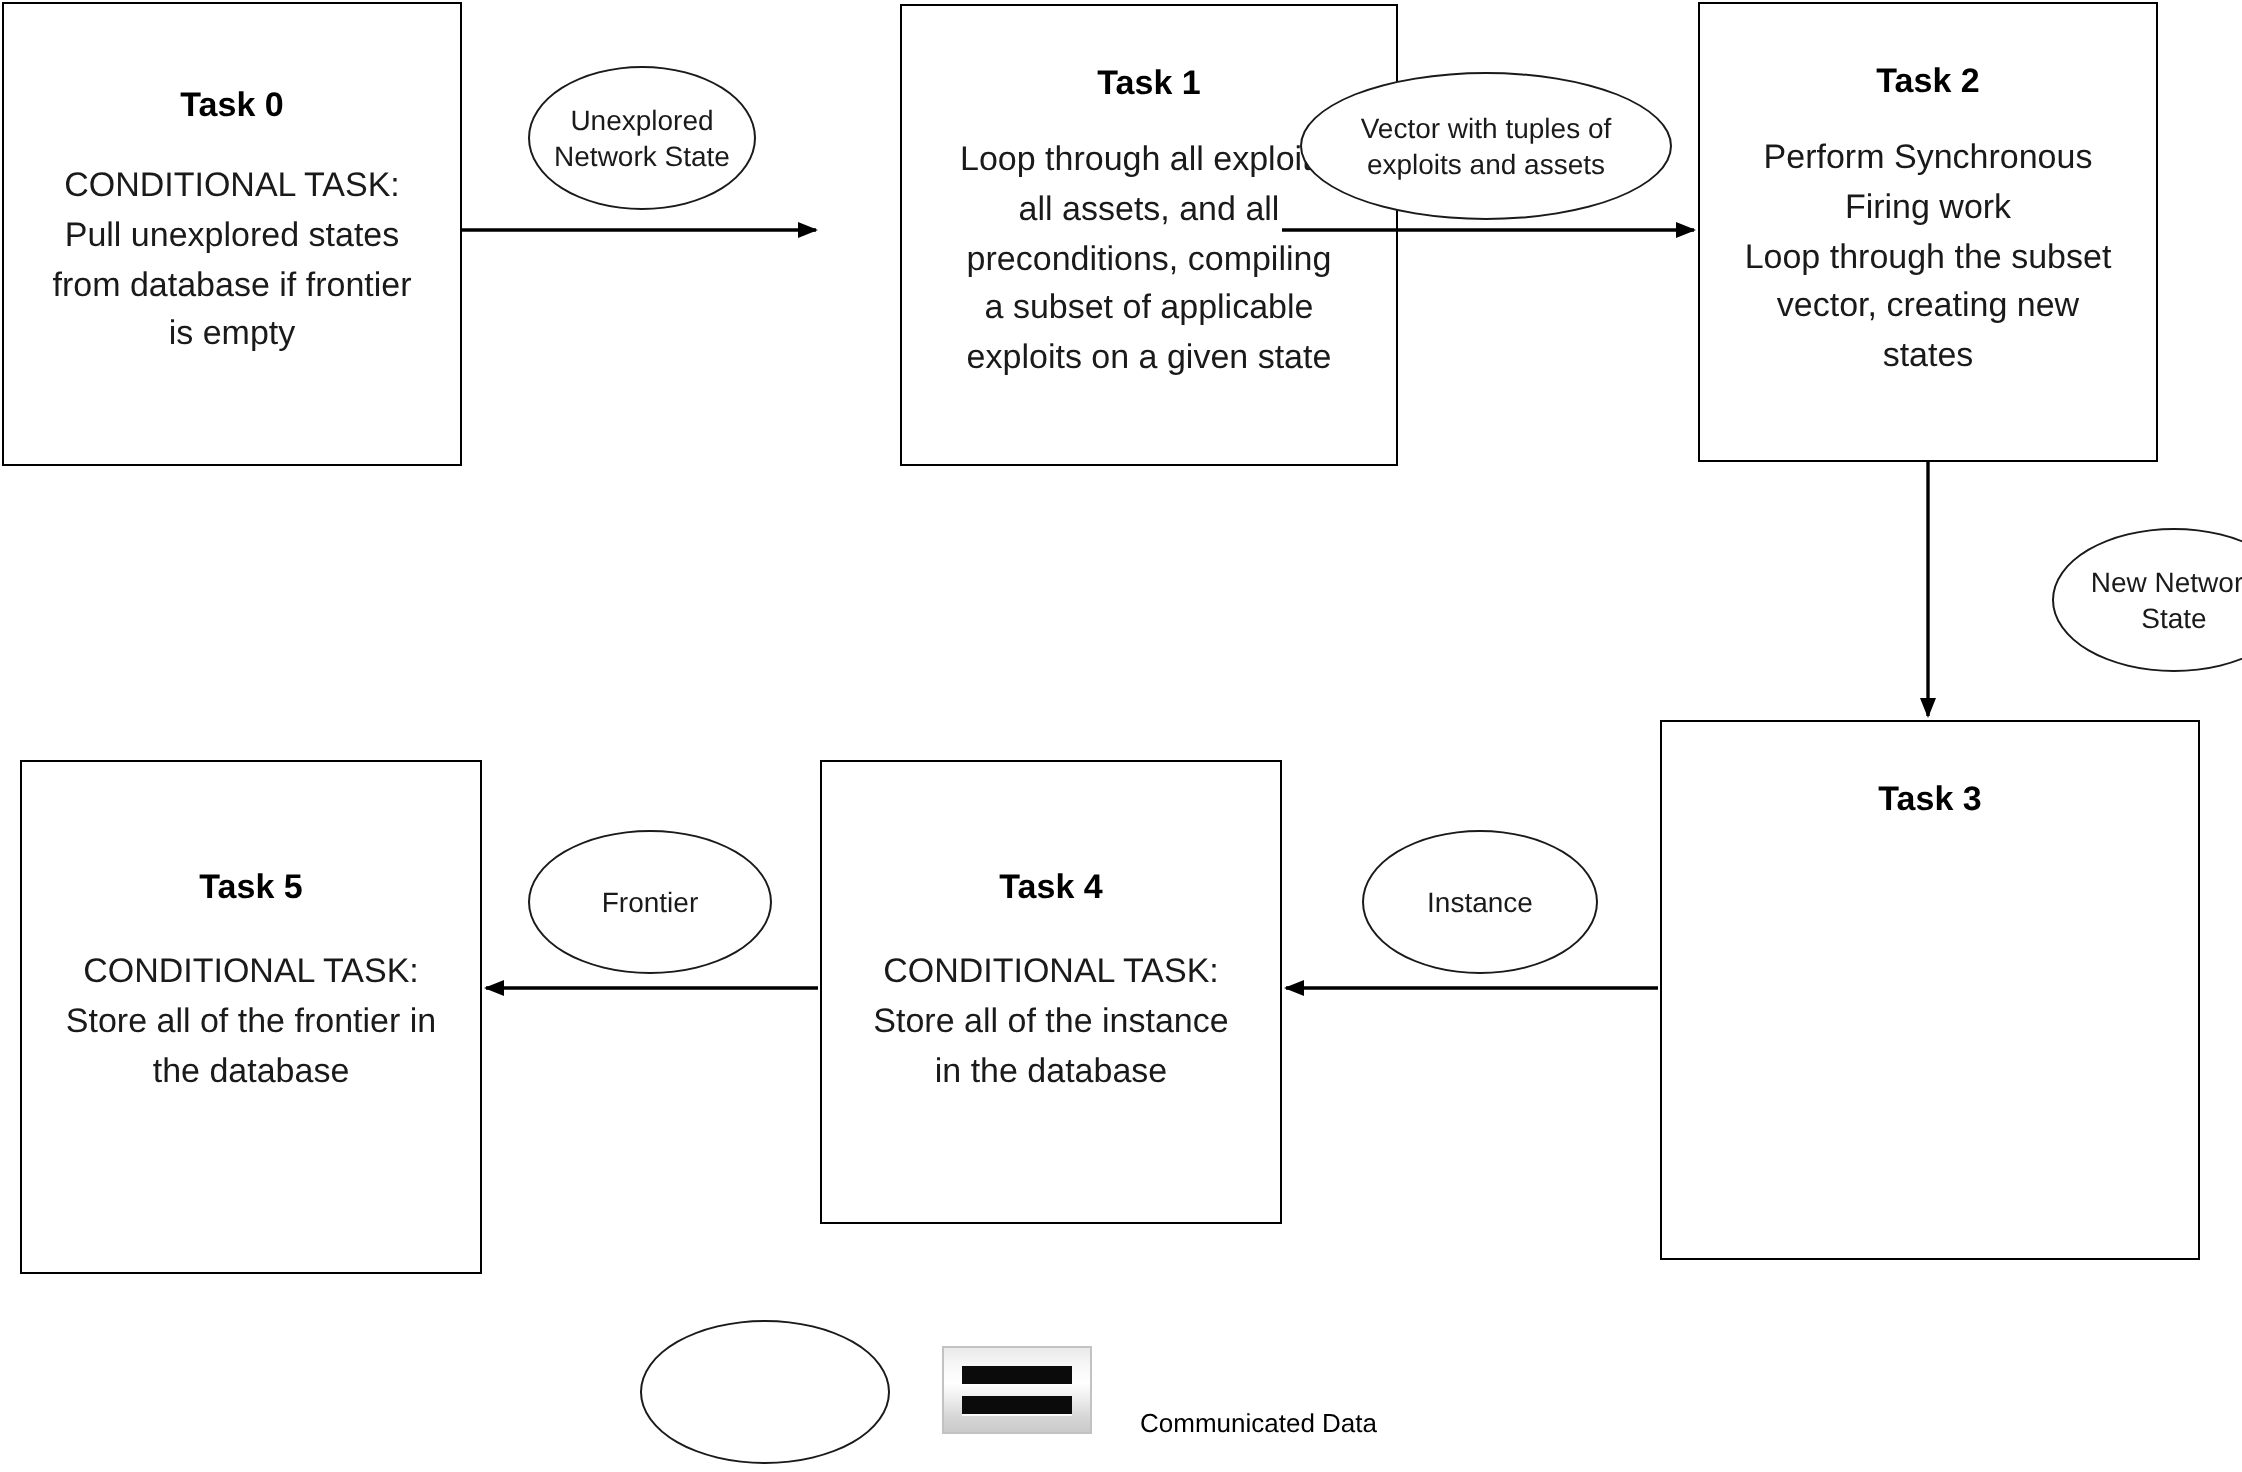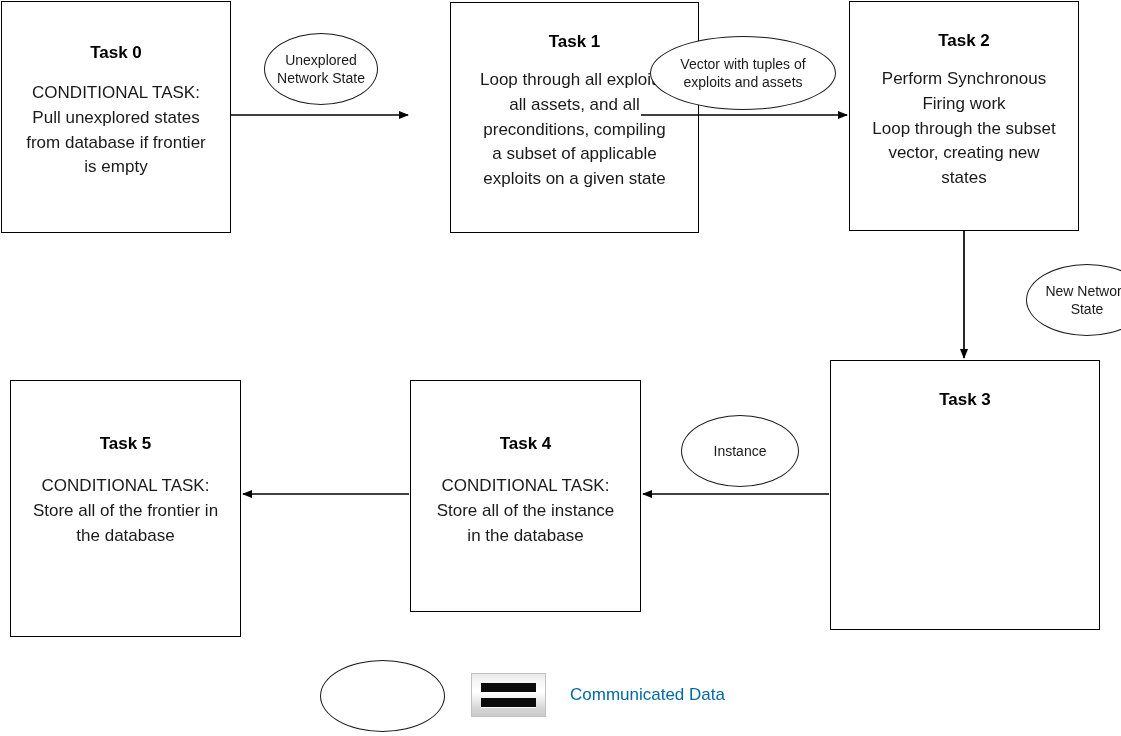--- a/index.html
+++ b/index.html
@@ -84,23 +84,24 @@
     gap: 6px;
   }
   .legend-icon .bar {
     width: 74%;
     height: 9px;
     background: #0b0b0b;
     box-shadow: 0 1px 0 rgba(255,255,255,0.85);
   }
   .legend-label {
     position: absolute;
-    font-size: 17px;
-    color: #0369a1;
+    font-size: 13px;
+    color: #000000;
     white-space: nowrap;
+    margin-top: 19px;
   }
 </style>
 </head>
 <body>
 
 <div id="canvas">
 
   <svg class="edge-svg" viewBox="0 0 1121 736" xmlns="http://www.w3.org/2000/svg">
     <defs>
       <marker id="arrowRight" markerWidth="10" markerHeight="8" refX="9" refY="4" orient="auto" markerUnits="userSpaceOnUse">
@@ -173,20 +174,21 @@
 Network State</div>
 
   <div class="ellipse" style="left:650px; top:36px; width:186px; height:74px;">Vector with tuples of
 exploits and assets</div>
 
   <div class="ellipse" style="left:1026px; top:264px; width:122px; height:72px;">New Network
 State</div>
 
   <div class="ellipse" style="left:681px; top:415px; width:118px; height:72px;">Instance</div>
 
+  <div class="ellipse" style="left:264px; top:415px; width:122px; height:72px;">Frontier</div>
 
   <div class="legend-ellipse" style="left:320px; top:660px; width:125px; height:72px;"></div>
 
   <div class="legend-icon" style="left:471px; top:673px; width:75px; height:44px;">
     <div class="bar"></div>
     <div class="bar"></div>
   </div>
 
   <div class="legend-label" style="left:570px; top:685px;">Communicated Data</div>
 

